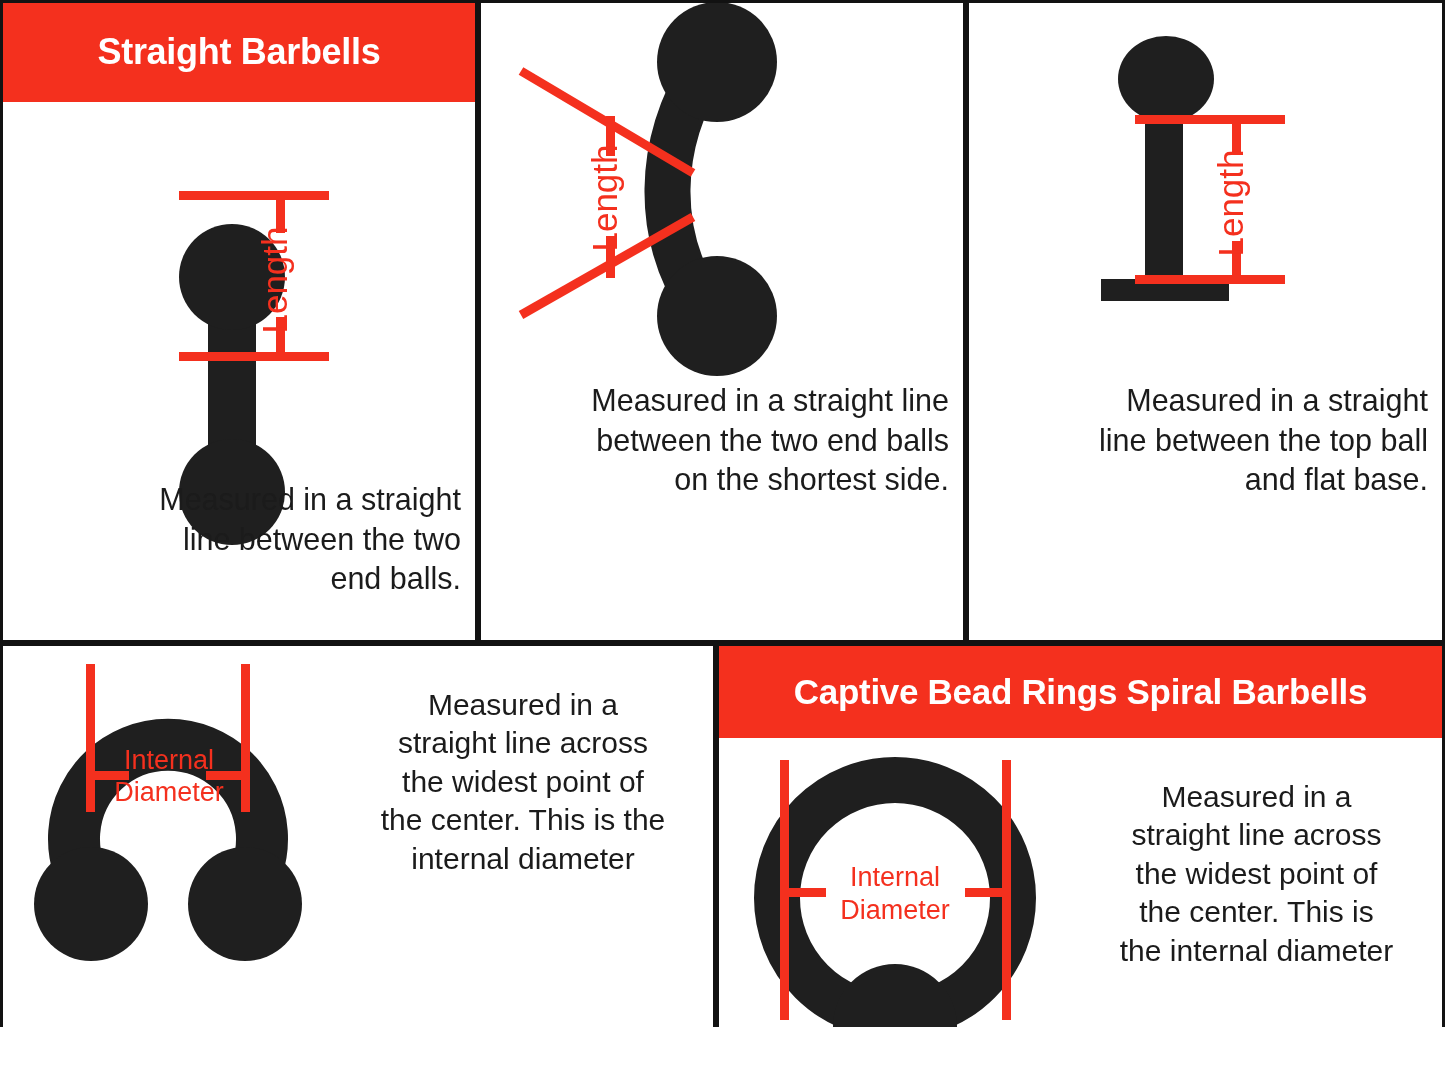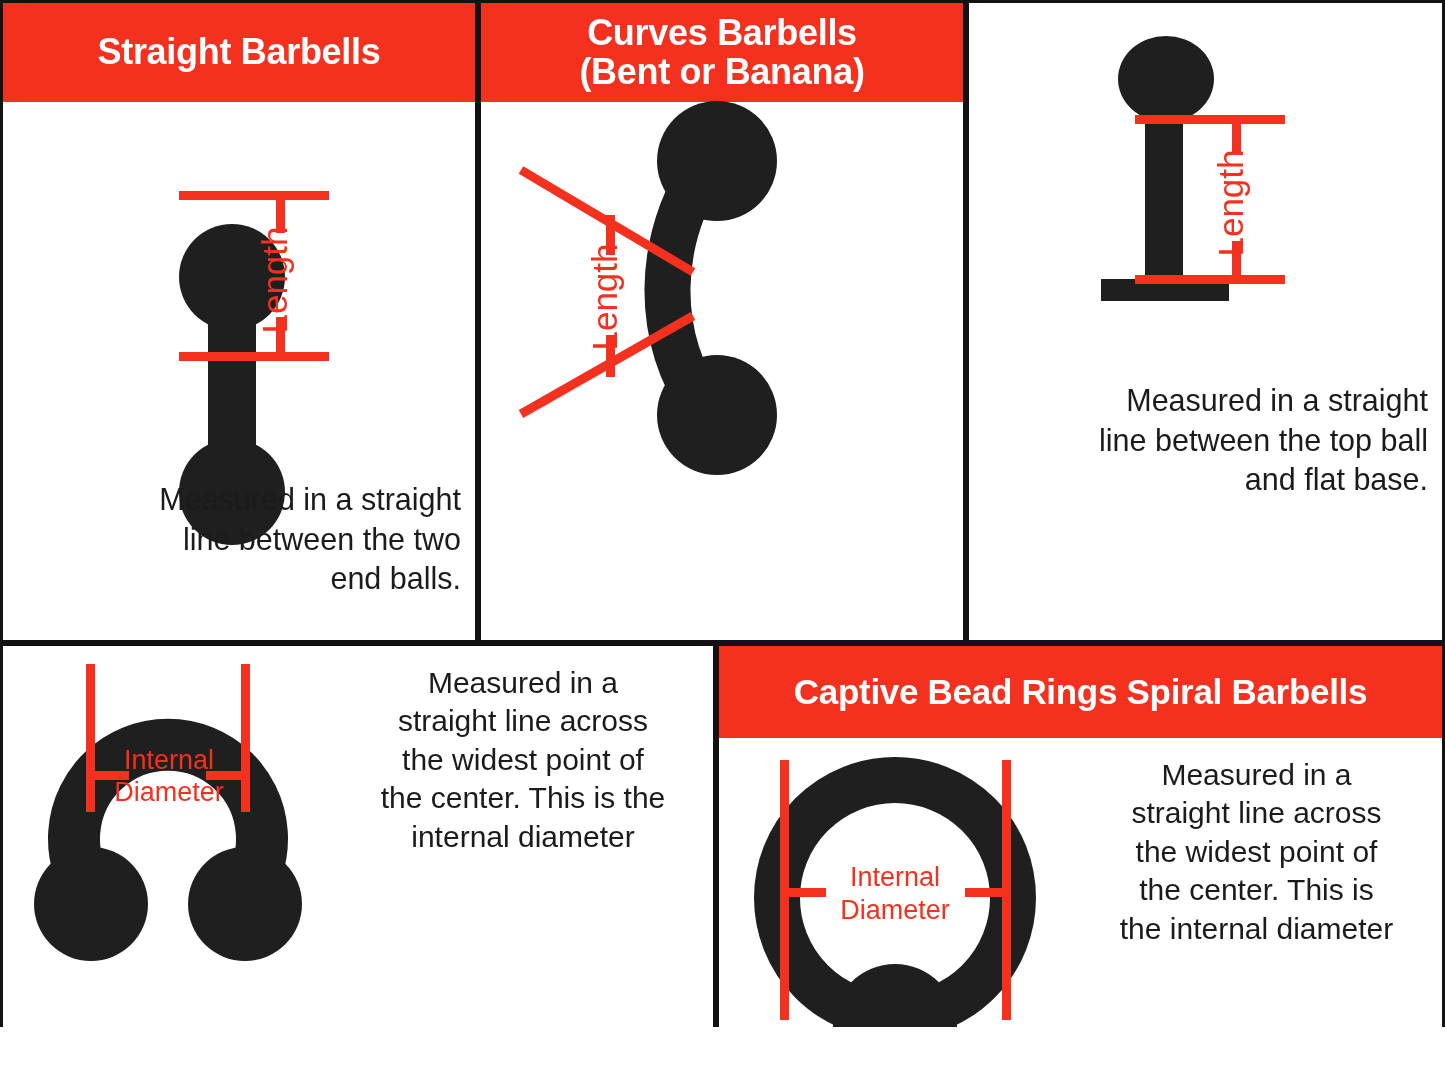--- a/index.html
+++ b/index.html
@@ -87,21 +87,21 @@
     position:relative;
     flex:0 0 auto;
   }
   .bottom .caption{
     flex:1 1 auto;
     text-align:center;
     font-size:30px;
     line-height:1.28;
     color:#1b1b1b;
     white-space:pre-line;
-    padding-top:18px;
+    padding-top:40px;
   }
 
   svg{display:block;overflow:visible;}
 
   .lbl-length{
     fill:#F4301E;
     font-family:"Liberation Sans", sans-serif;
     font-size:35px;
   }
   .lbl-id{
@@ -135,40 +135,41 @@
           <text class="lbl-length" x="284" y="178" transform="rotate(-90 284 178)" text-anchor="middle">Length</text>
         </svg>
       </div>
       <div class="caption">Measured in a straight
 line between the two
 end balls.</div>
     </div>
   </div>
 
   <div class="panel top" id="panel-curved">
-    <div class="panel-header">Curves Barbells
-(Bent or Banana)</div>
     <div class="panel-body">
       <div class="diagram">
         <svg width="488" height="390" viewBox="0 0 488 390" aria-hidden="true">
 
           <path d="M 224 64 C 176 140, 172 232, 224 308" stroke="#1F1F1F" stroke-width="46" fill="none" stroke-linecap="butt"></path>
 
           <circle cx="236" cy="59" r="60" fill="#1F1F1F"></circle>
           <circle cx="236" cy="313" r="60" fill="#1F1F1F"></circle>
 
           <line x1="40" y1="68" x2="212" y2="170" stroke="#F4301E" stroke-width="9"></line>
           <line x1="40" y1="312" x2="212" y2="214" stroke="#F4301E" stroke-width="9"></line>
 
           <rect x="125" y="113" width="9" height="40" fill="#F4301E"></rect>
           <rect x="125" y="233" width="9" height="42" fill="#F4301E"></rect>
 
           <text class="lbl-length" x="136" y="195" transform="rotate(-90 136 195)" text-anchor="middle">Length</text>
         </svg>
       </div>
+      <div class="caption">Measured in a straight line
+between the two end balls
+on the shortest side.</div>
     </div>
   </div>
 
   <div class="panel top" id="panel-labret">
     <div class="panel-body">
       <div class="diagram">
         <svg width="479" height="390" viewBox="0 0 479 390" aria-hidden="true">
 
           <ellipse cx="197" cy="76" rx="48" ry="43" fill="#1F1F1F"></ellipse>
 

